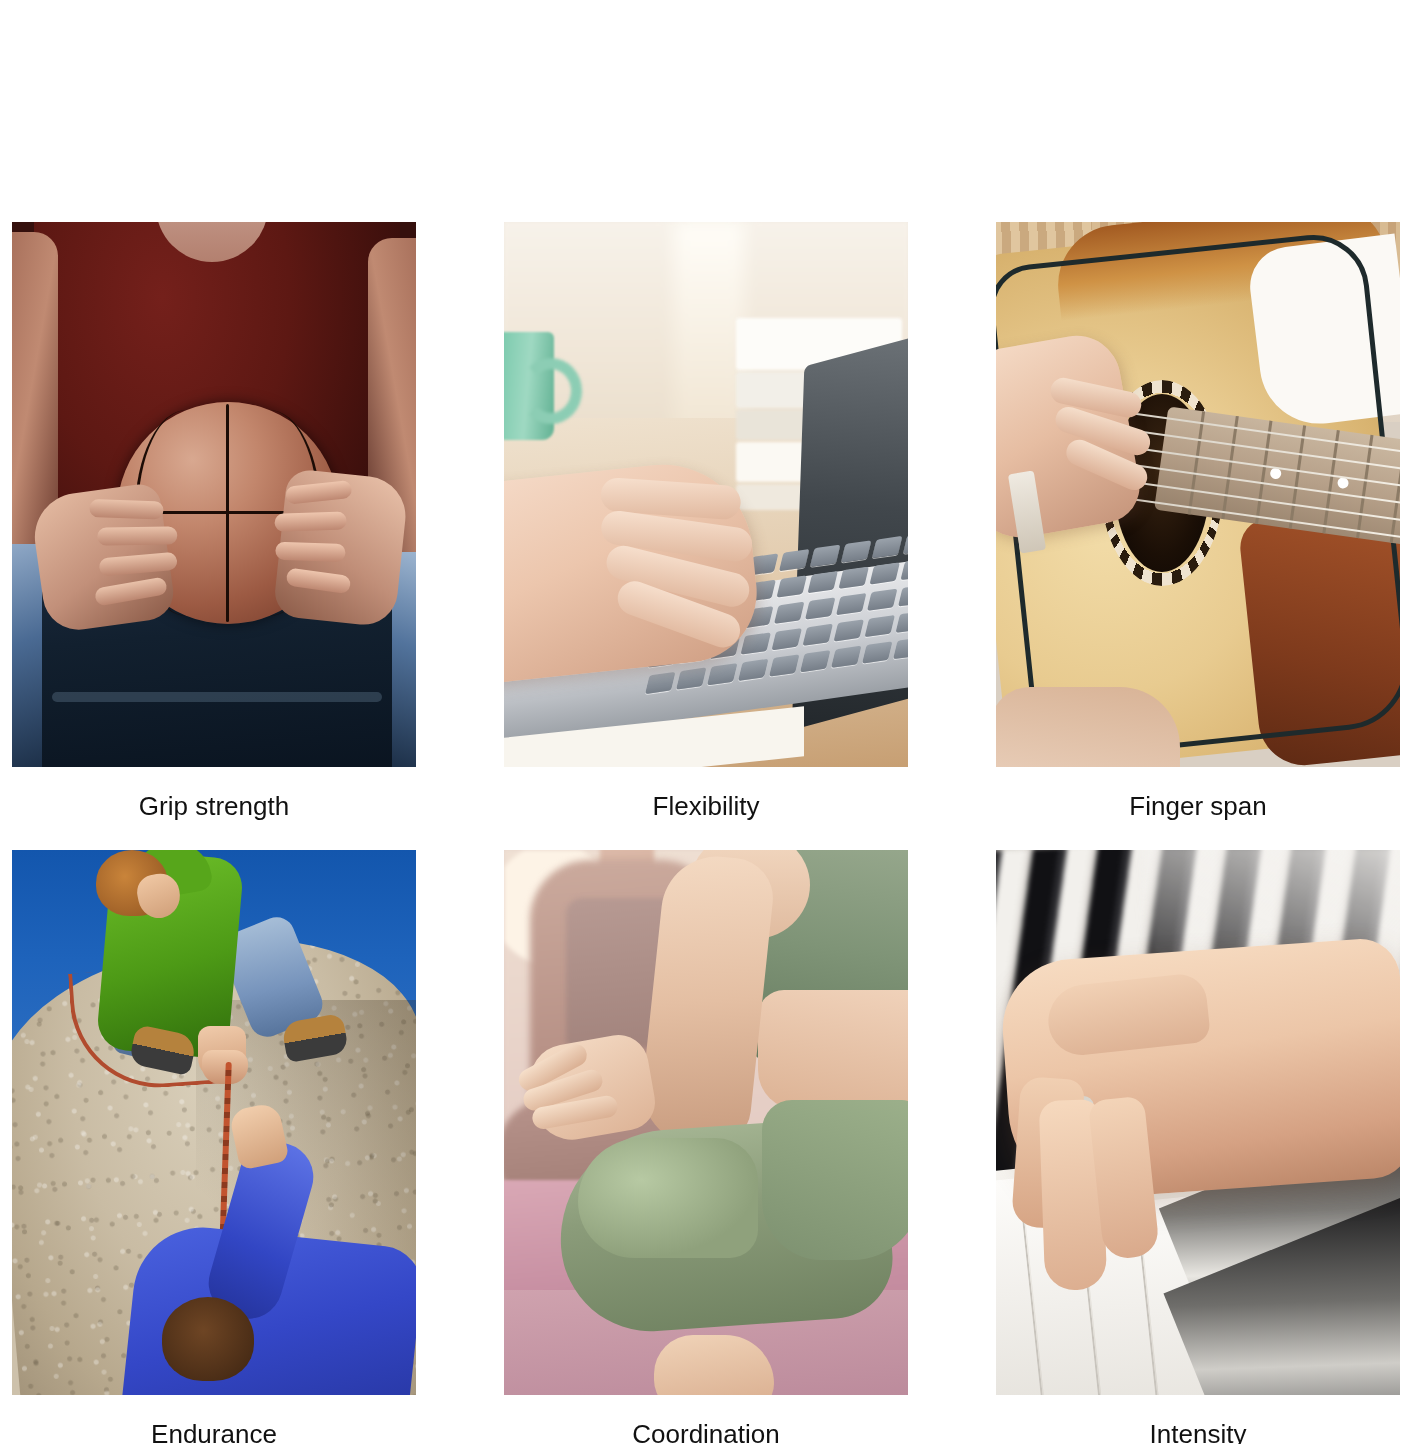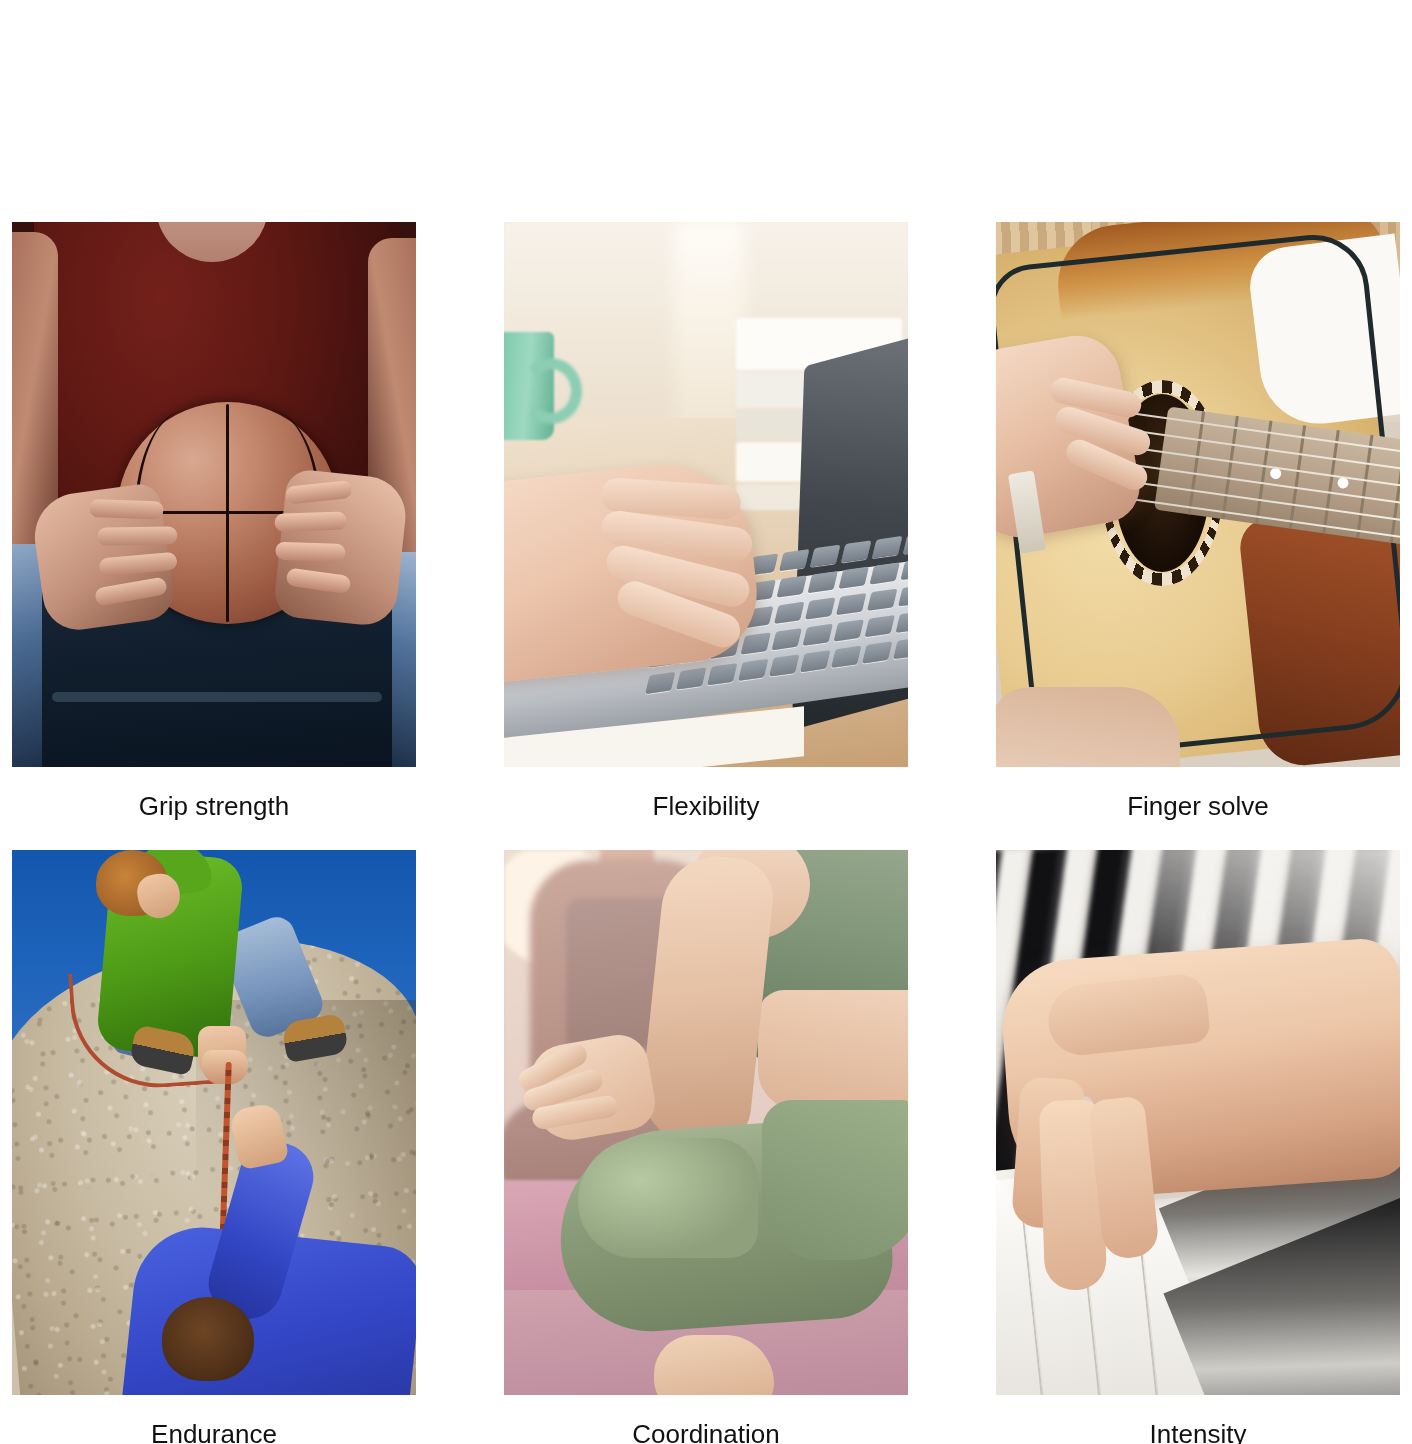--- a/index.html
+++ b/index.html
@@ -730,21 +730,21 @@
             <s style="top: 93px; height: 2.4px;"></s>
           </div>
         <div class="g-hand">
             <i></i>
             <i></i>
             <i></i>
           </div>
         <div class="g-pick"></div>
         <div class="g-leg"></div>
       </div>
-      <div class="caption">Finger solve</div>
+      <div class="caption">Finger span</div>
     </div>
 
     <div class="cell row2">
       <div class="photo p-climb">
         <div class="c-sky"></div>
         <div class="c-rock"></div>
         <div class="c-shadow"></div>
         <div class="c-rope"></div>
         <div class="c-jeansL"></div>
         <div class="c-jeansR"></div>

